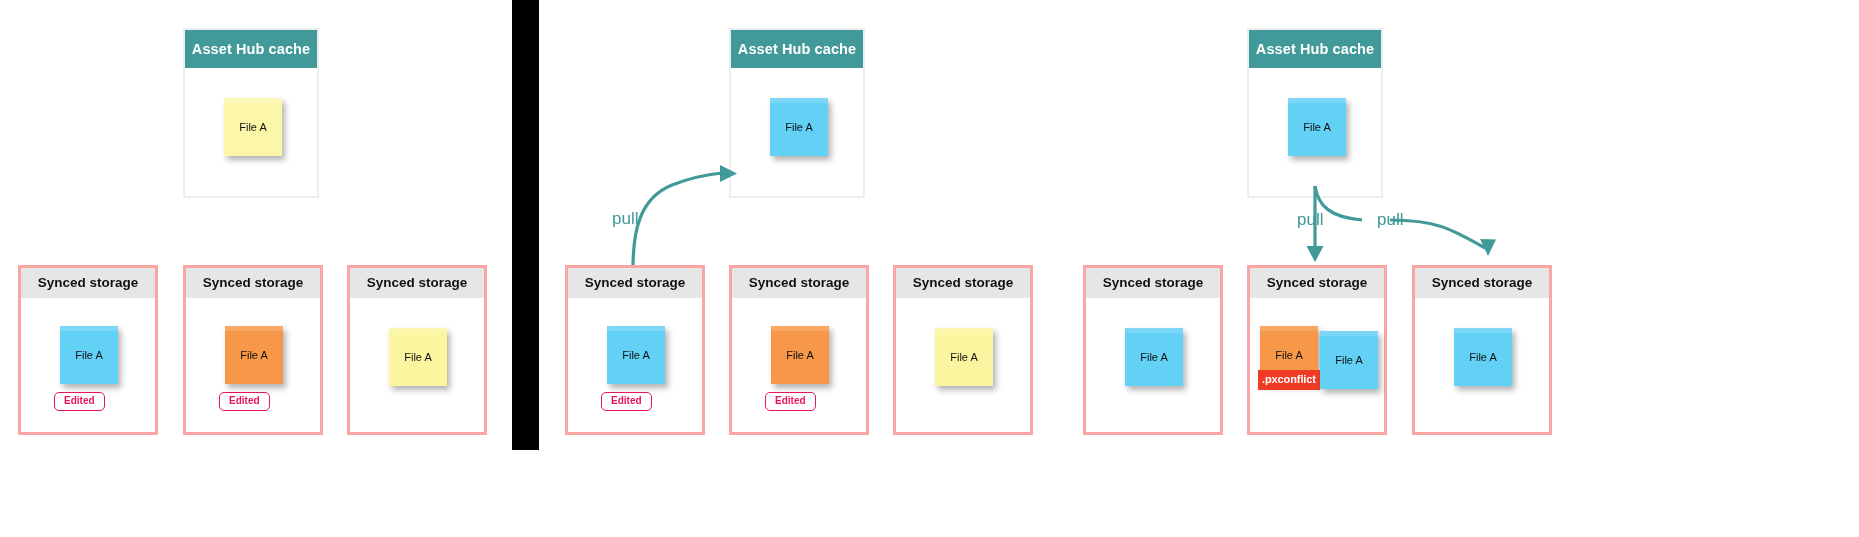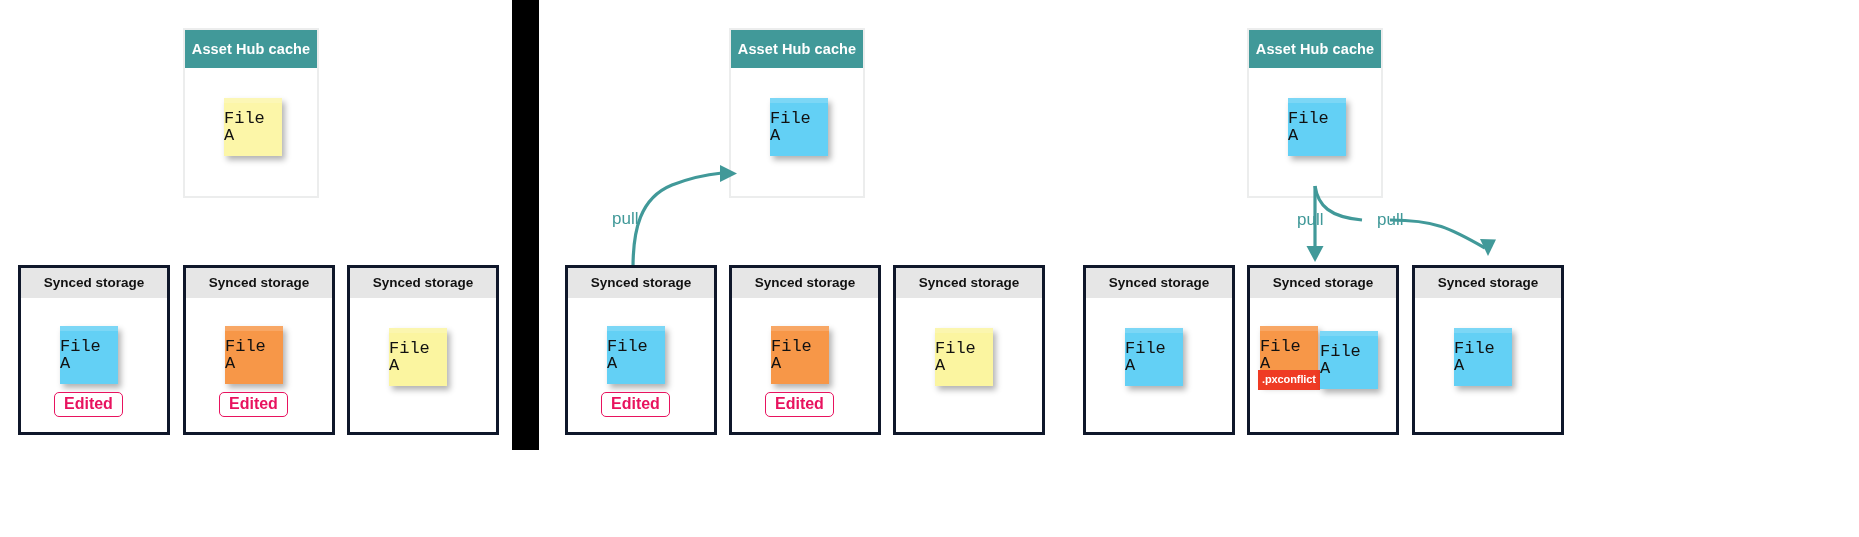--- a/index.html
+++ b/index.html
@@ -19,54 +19,53 @@
   }
   .hub-title{
     height:38px;line-height:38px;background:#419999;
     color:#ffffff;font-size:14.5px;font-weight:bold;text-align:center;
     letter-spacing:.1px;
   }
   .hub-body{position:relative;height:128px;}
 
   
   .store{
-    position:absolute;width:152px;height:170px;
-    background:#ffffff;border:3px solid #0f172a;box-sizing:border-box;
+    position:absolute;width:140px;height:170px;
+    background:#ffffff;border:3px solid #fca5a5;box-sizing:border-box;
   }
   .store-title{
     height:30px;line-height:30px;background:#e6e6e6;
     color:#111111;font-size:13.5px;font-weight:bold;text-align:center;
   }
   .store-body{position:relative;height:134px;}
 
   
   .note{
     position:absolute;width:58px;height:58px;
     box-shadow:3px 4px 6px rgba(0,0,0,.30);
-    font-size:17px;color:#111111;
+    font-size:11px;color:#111111;
     display:flex;align-items:center;justify-content:center;
     line-height:1;
-    font-family:Liberation Mono, monospace;
   }
   .note.yellow{background:#fcf6a8;}
   .note.yellow-hl{background:#fbf5a0;}
   .note.blue{background:#63d0f5;}
   .note.orange{background:#f79748;}
 
   
   .note::before{
     content:"";position:absolute;left:0;top:0;width:100%;height:5px;
     background:rgba(255,255,255,.16);pointer-events:none;
   }
 
   
   .badge-edited{
     position:absolute;
     border:1.6px solid #e8135f;border-radius:5px;background:#ffffff;
-    color:#e8135f;font-size:16px;font-weight:bold;
+    color:#e8135f;font-size:10px;font-weight:bold;
     padding:2px 9px 3px 9px;white-space:nowrap;line-height:1.15;
   }
 
   
   .badge-conflict{
     position:absolute;background:#ef3b24;color:#ffffff;
     font-size:11px;font-weight:bold;line-height:1;
     padding:4px 4px 5px 4px;white-space:nowrap;
     letter-spacing:-.1px;
   }

